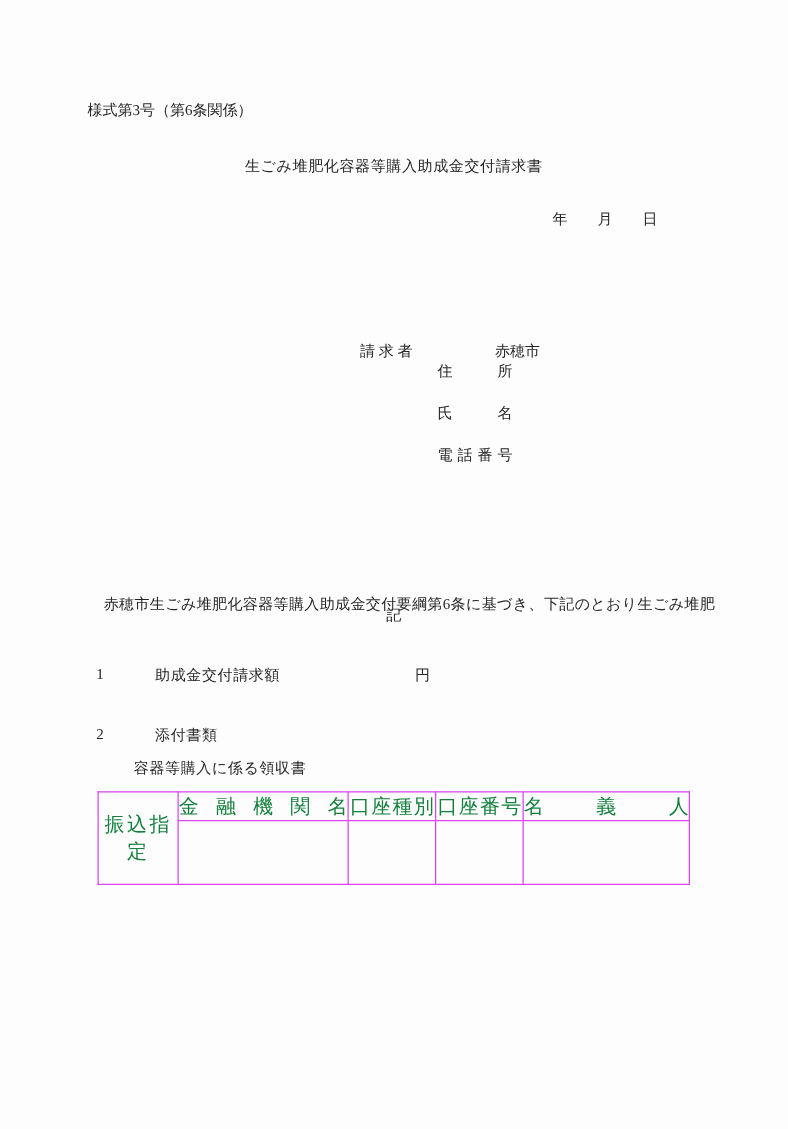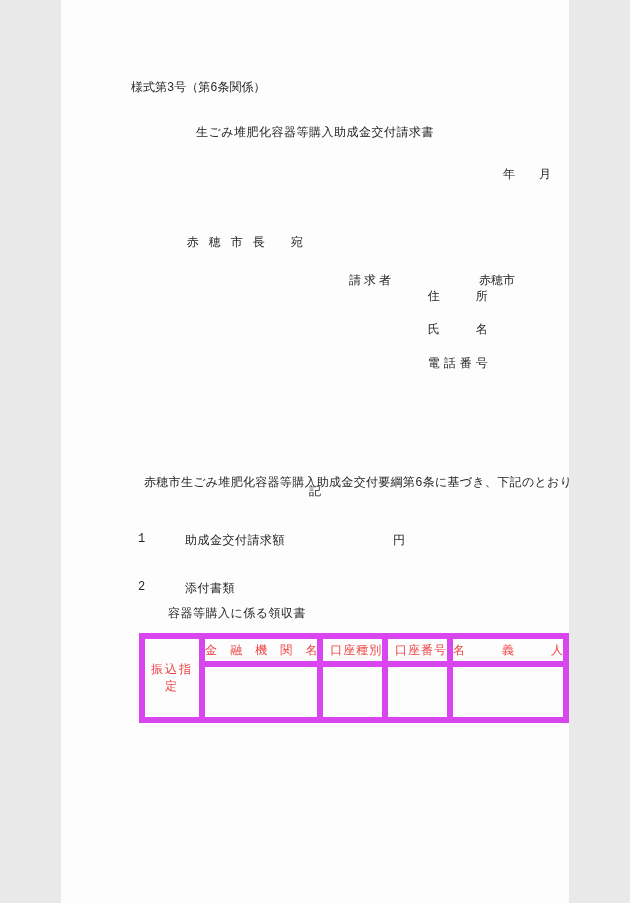--- a/index.html
+++ b/index.html
@@ -1,58 +1,58 @@
 <!DOCTYPE html>
 <html><head>
 <meta charset="utf-8">
 <style>
   html,body{margin:0;padding:0;background:#e9e9e9;}
   .page{
     position:relative;
-    width:508px;height:903px;
+    width:630px;height:903px;
     margin:0 auto;
     background:#fdfdfd;
-    font-family:Liberation Mono, monospace;
+    font-family:Liberation Serif, serif;
     font-size:12px;
     color:#262626;
     overflow:hidden;
   }
   .line{position:absolute;line-height:16px;white-space:pre;}
   .form-number{left:70px;top:80px;}
   .title{left:0;right:0;top:125px;text-align:center;letter-spacing:0.5px;}
   .date-line{left:442px;top:167px;display:flex;gap:24px;}
   .addressee{left:97px;top:219px;}
   .addr-name{letter-spacing:10px;}
   .addr-suffix{margin-left:16px;}
   .req-label{left:288px;top:273px;letter-spacing:3px;}
   .req-row{position:absolute;left:338px;}
   .req-row-1{top:273px;}
   .req-row-2{top:306px;}
   .req-row-3{top:340px;}
   .jlabel{display:inline-block;width:60px;text-align:justify;text-align-last:justify;line-height:16px;vertical-align:top;}
-  .req-value{position:absolute;left:80px;top:0;white-space:pre;}
+  .req-value{position:absolute;left:58px;top:0;white-space:pre;}
   .body-par{left:70px;top:411px;line-height:29px;width:500px;}
   .body-par .l1{text-indent:13px;letter-spacing:0.3px;}
   .body-par .l2{letter-spacing:0.3px;}
   .record-marker{left:0;right:0;top:484px;text-align:center;}
   .item-row{position:absolute;left:0;width:630px;height:16px;}
   .item1{top:532px;}
   .item2{top:580px;}
   .item-no{position:absolute;left:77px;}
   .item-label{position:absolute;left:97px;letter-spacing:0.5px;margin-left:27px;}
   .item-unit{position:absolute;left:332px;}
   .attachment{left:107px;top:606px;letter-spacing:0.5px;}
   .pay-table{
     position:absolute;left:78px;top:633px;
     border-collapse:collapse;
     table-layout:fixed;
   }
   .pay-table td{
-    border:6px solid #d946ef;
-    font-size:12px;color:#ef4444;
+    border:1px solid #d946ef;
+    font-size:16px;color:#15803d;
     padding:0;vertical-align:middle;
     font-weight:normal;
   }
   .col-rowlabel{width:63px;}
   .col-bank{width:135px;}
   .col-type{width:69px;}
   .col-number{width:69px;}
   .col-holder{width:132px;}
   .row-head td{height:22px;}
   .row-data td{height:50px;}
@@ -70,23 +70,20 @@
   <div class="line form-number">様式第3号（第6条関係）</div>
 
   <div class="line title">生ごみ堆肥化容器等購入助成金交付請求書</div>
 
   <div class="line date-line">
     <span>年</span>
     <span>月</span>
     <span>日</span>
   </div>
 
-  <div class="line addressee">
-    <span class="addr-name">赤穂市長</span><span class="addr-suffix">宛</span>
-  </div>
 
   <div class="line req-label">請求者</div>
 
   <div class="line req-row req-row-1">
     <span class="jlabel">住所</span>
     <span class="req-value">赤穂市</span>
   </div>
   <div class="line req-row req-row-2">
     <span class="jlabel">氏名</span>
     <span class="req-value"></span>

